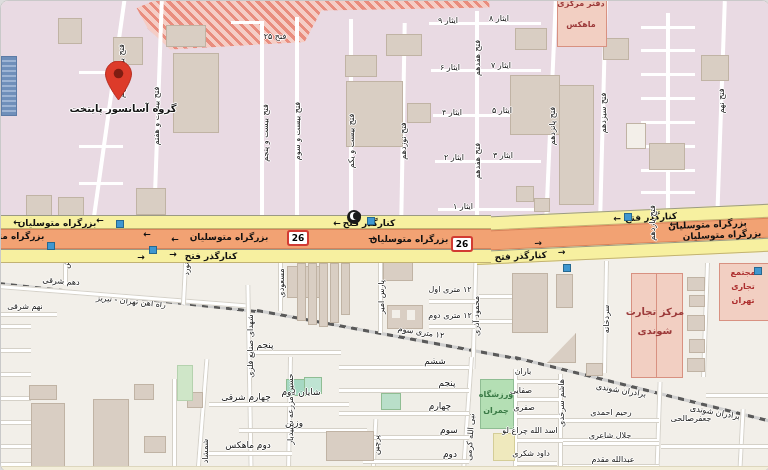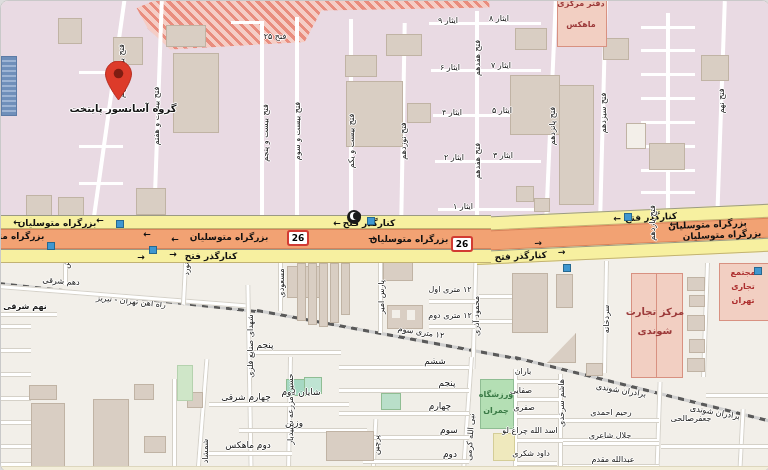--- a/index.html
+++ b/index.html
@@ -260,21 +260,21 @@
   <div class="bldg" style="left:303px;top:376px;width:16px;height:15px;background:#bfe4d3;"></div>
   <div class="bldg" style="left:380px;top:392px;width:18px;height:15px;background:#b9dfc9;"></div>
   <div class="bldg" style="left:176px;top:364px;width:14px;height:34px;background:#cfe6c8;border-color:#b5d2ae;"></div>
   <div class="bldg" style="left:479px;top:378px;width:32px;height:48px;background:#b4dfb4;"></div>
   <div class="bldp" style="left:630px;top:272px;width:50px;height:103px;">
     <div class="abs" style="left:24px;top:0;width:1px;height:100%;background:#d89181;"></div>
   </div>
   <div class="bldp" style="left:718px;top:262px;width:50px;height:56px;"></div>
 
   <span class="lbl s8" style="left:60px;top:281px;transform:translate(-50%,-50%) rotate(4deg);">دهم شرقی</span>
-  <span class="lbl s8" style="left:24px;top:306px;font-weight:bold;">نهم شرقی</span>
+  <span class="lbl s8" style="left:24px;top:306px;">نهم شرقی</span>
   <span class="lbl s8" style="left:250px;top:345px;transform:translate(-50%,-50%) rotate(-90deg);">شهدای صنایع فلزی</span>
   <span class="lbl s7" style="left:186px;top:268px;transform:translate(-50%,-50%) rotate(-90deg);">نورد</span>
   <span class="lbl s7" style="left:66px;top:259px;transform:translate(-50%,-50%) rotate(-90deg);">جوش</span>
   <span class="lbl s8" style="left:281px;top:282px;transform:translate(-50%,-50%) rotate(-90deg);">مسعودی</span>
   <span class="lbl s8" style="left:381px;top:296px;transform:translate(-50%,-50%) rotate(-90deg);">پارس امیر</span>
   <span class="lbl s8" style="left:449px;top:289px;">۱۲ متری اول</span>
   <span class="lbl s8" style="left:449px;top:315px;">۱۲ متری دوم</span>
   <span class="lbl s8" style="left:420px;top:332px;transform:translate(-50%,-50%) rotate(9deg);">۱۲ متری سوم</span>
   <span class="lbl s8" style="left:476px;top:315px;transform:translate(-50%,-50%) rotate(-90deg);">محمود آذری</span>
   <span class="lbl s8" style="left:606px;top:318px;transform:translate(-50%,-50%) rotate(-90deg);">سردخانه</span>

